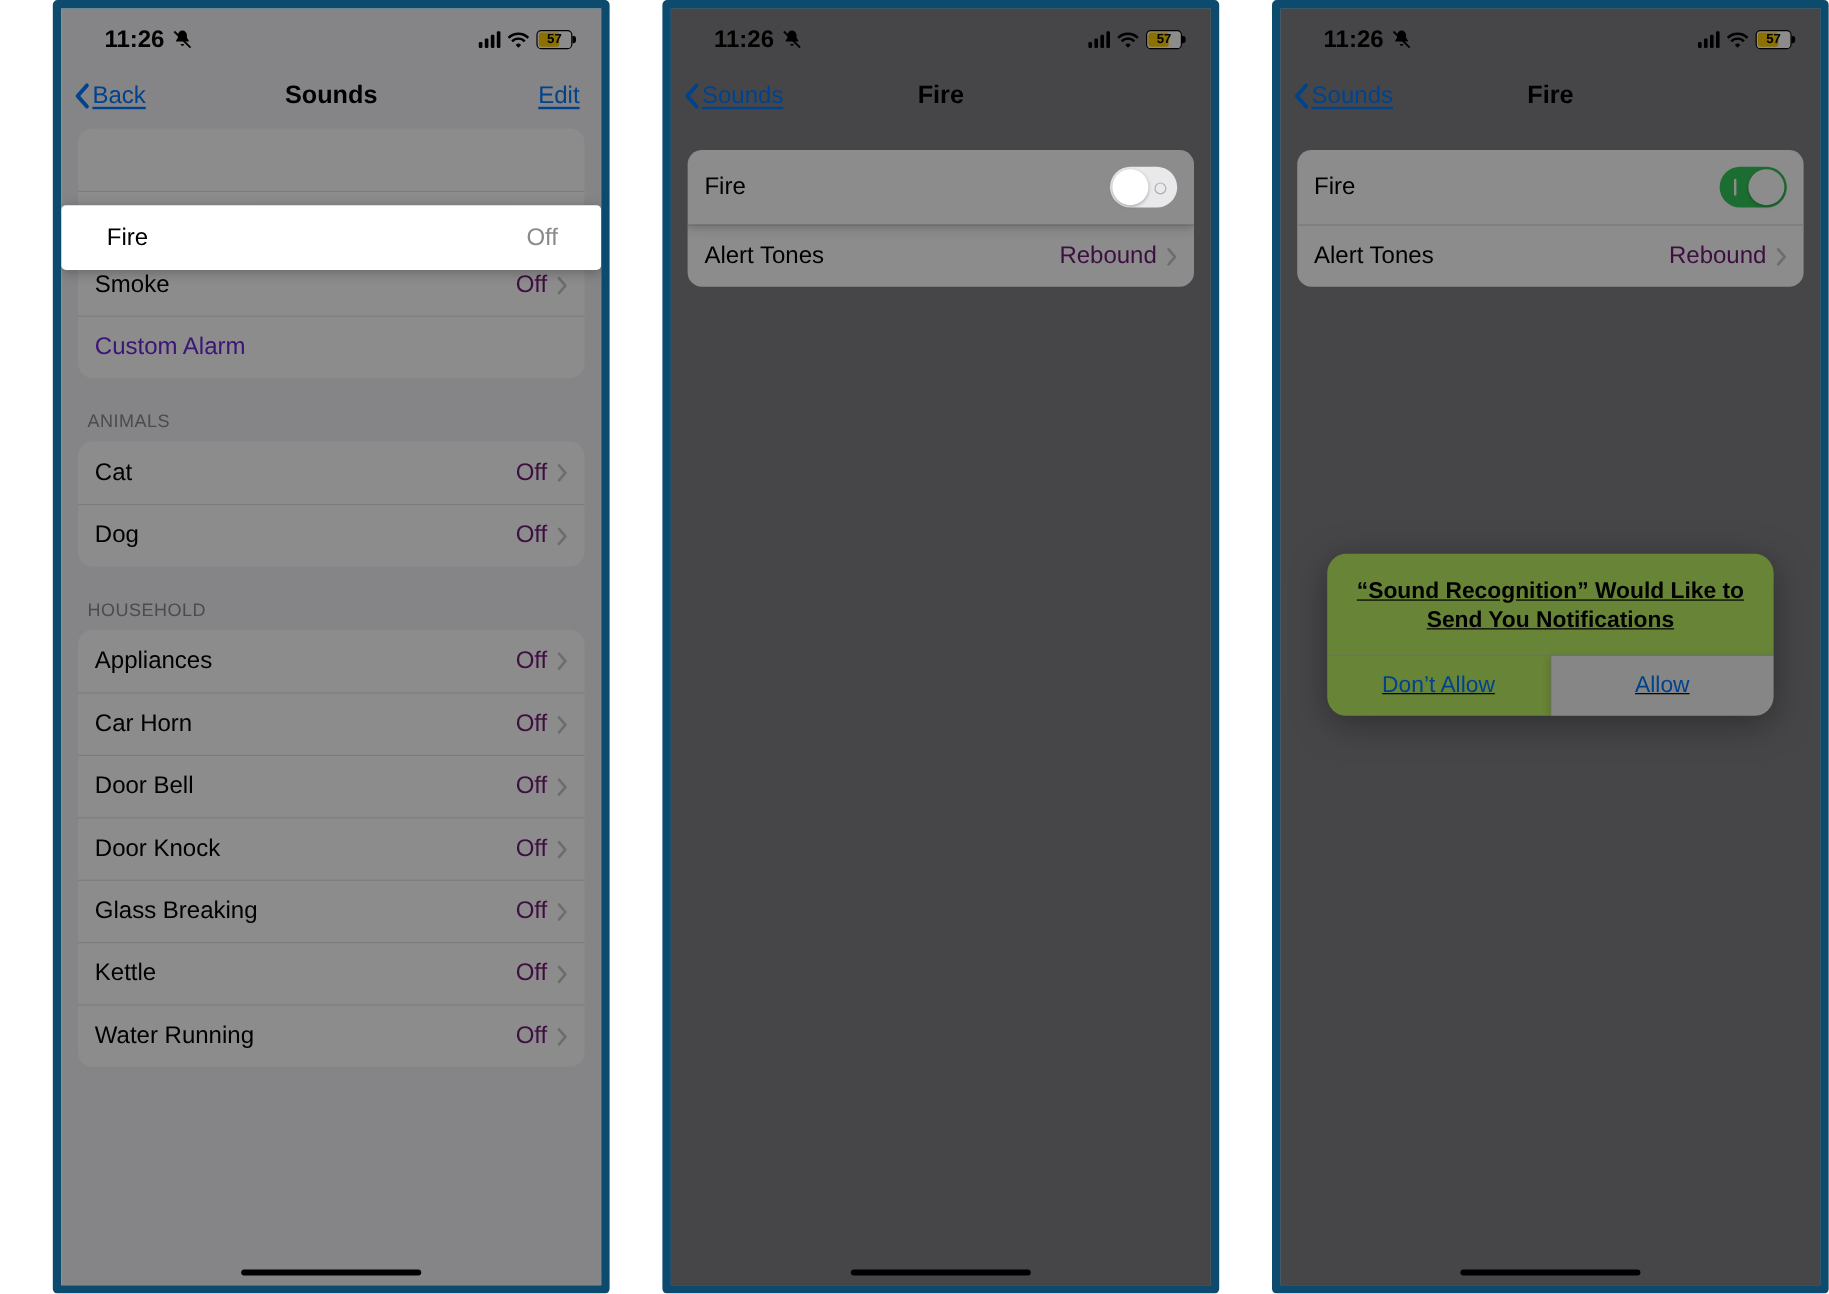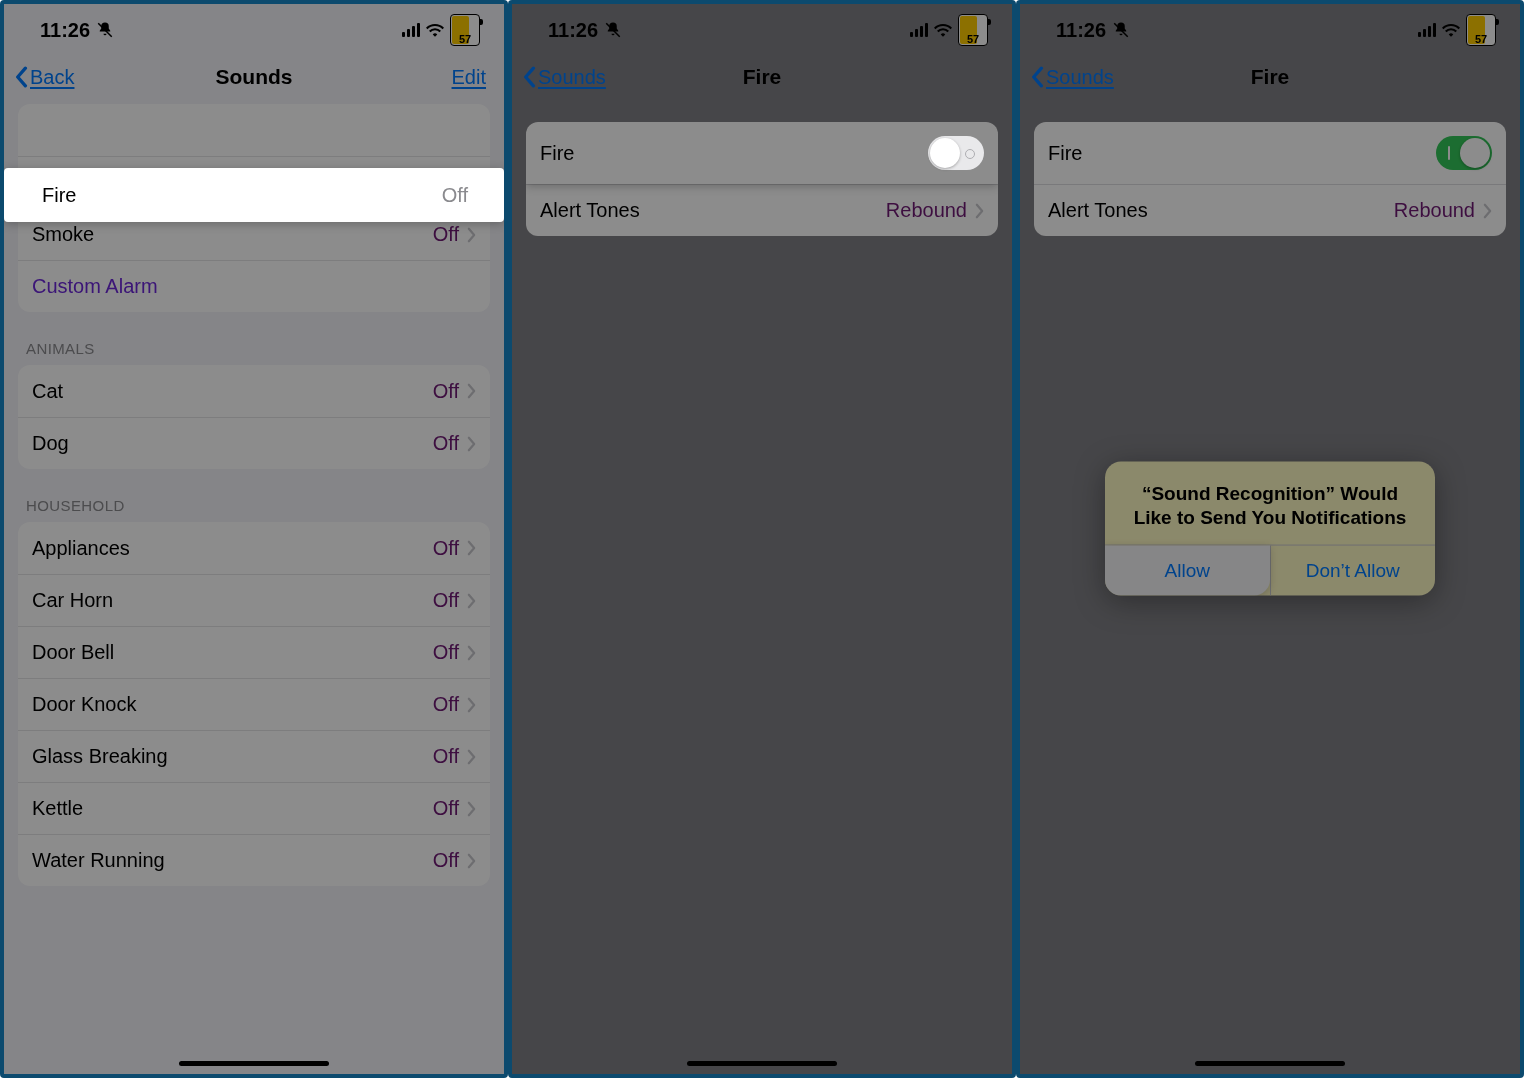--- a/index.html
+++ b/index.html
@@ -17,23 +17,24 @@
     flex-direction: row;
     width: 1524px;
     height: 1078px;
     gap: 0;
   }
   .phone {
     position: relative;
     flex: 1 1 0;
     height: 100%;
     background: #f2f2f7;
-    border: 4px solid #0c4a6e;
+    border: 7px solid #0c4a6e;
     border-radius: 4px;
     overflow: hidden;
+    margin-left: 44px;
   }
   .dim-overlay {
     position: absolute;
     inset: 0;
     background: rgba(0,0,0,0.45);
     pointer-events: none;
     z-index: 50;
   }
   
   .status-bar {
@@ -55,22 +56,22 @@
   .signal span { width:3px; background:#000; border-radius:1px; }
   .signal span:nth-child(1){height:5px;}
   .signal span:nth-child(2){height:8px;}
   .signal span:nth-child(3){height:11px;}
   .signal span:nth-child(4){height:14px;}
   .wifi { width:18px; height:14px; }
   .battery-pill {
     display:flex; align-items:center; gap:2px;
   }
   .battery-body {
-    width: 30px; height:32px; border:1.5px solid #000; border-radius:4px;
-    position:relative; background:#fff; display:flex; align-items:flex-end; justify-content:center;
+    width: 30px; height:16px; border:1.5px solid #000; border-radius:4px;
+    position:relative; background:#fff; display:flex; align-items:center; justify-content:center;
   }
   .battery-body::after{
     content:""; position:absolute; right:-4px; top:4px; width:3px; height:6px; background:#000; border-radius:0 2px 2px 0;
   }
   .battery-fill {
     position:absolute; left:1px; top:1px; bottom:1px; width:60%; background:#ffcc00; border-radius:2px;
   }
   .battery-num { position:relative; z-index:2; font-size:11px; font-weight:700; color:#000; }
   
   .nav-bar {
@@ -155,28 +156,29 @@
   .phone.graybody .status-bar,
   .phone.graybody .nav-bar { background:transparent; }
   .phone.graybody .group { background:#ffffff; }
   .phone.graybody .content-top .group .row { border-top:1px solid #dcdce0; }
   .phone.graybody .content-top .group .row:first-child{border-top:none;}
   
   .alert {
     position:absolute;
     left:50%; top:44%;
     transform:translate(-50%,-10%);
-    width:330px;
-    background:#fef9c3;
+    width:372px;
+    background:#bef264;
     border-radius:16px;
     overflow:hidden;
     z-index:40; 
     font-family:-apple-system,BlinkMacSystemFont,sans-serif;
     text-align:center;
     box-shadow:0 6px 30px rgba(0,0,0,0.35);
+    text-decoration:underline;
   }
   .alert-head {
     padding:20px 18px 16px;
   }
   .alert-title { font-size:19px; font-weight:600; line-height:1.25; color:#000; }
   .alert-msg { font-size:14.5px; color:#000; margin-top:6px; line-height:1.3; }
   .alert-btns {
     display:flex; border-top:1px solid #c8c8cc;
   }
   .alert-btn {
@@ -503,21 +505,21 @@
           </span>
         </div>
       </div>
     </div>
 
     <div class="alert">
       <div class="alert-head">
         <div class="alert-title">“Sound Recognition” Would Like to Send You Notifications</div>
       </div>
       <div class="alert-btns">
+        <button class="alert-btn">Don’t Allow</button>
         <button class="alert-btn hl-btn">Allow</button>
-        <button class="alert-btn">Don’t Allow</button>
       </div>
     </div>
 
     <div class="home-ind"></div>
   </div>
 
 </div>
 
 </body></html>

